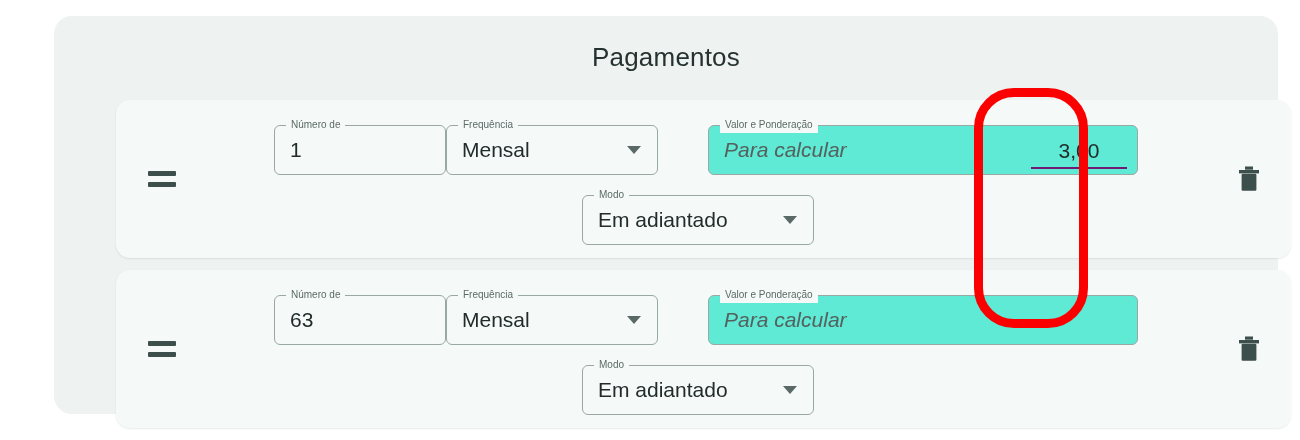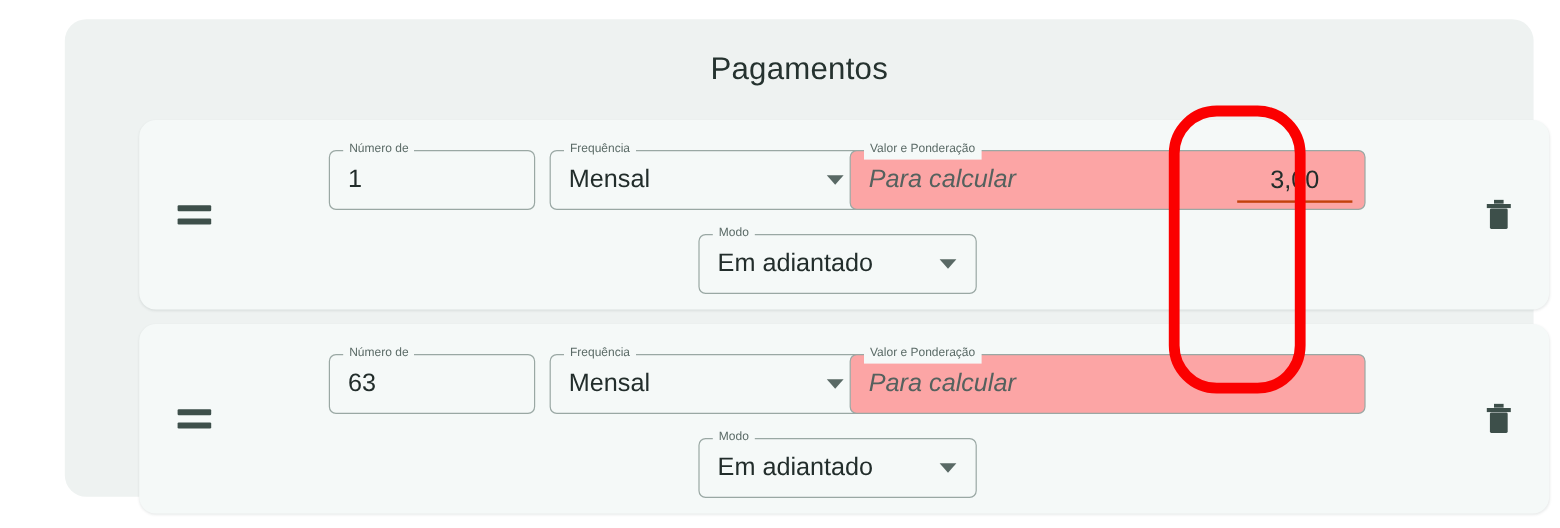--- a/index.html
+++ b/index.html
@@ -127,39 +127,39 @@
     top: 50%;
     transform: translateY(-50%);
     width: 0; height: 0;
     border-left: 7px solid transparent;
     border-right: 7px solid transparent;
     border-top: 8px solid #596965;
   }
 
   
   .f-num   { left: 158px; top: 25px;  width: 172px; }
-  .f-freq  { left: 342px; top: 25px;  width: 262px; text-decoration: underline; }
-  .f-val   { left: 592px; top: 25px;  width: 430px; background: #fca5a5; padding-left: 12px; }
+  .f-freq  { left: 330px; top: 25px;  width: 212px; text-decoration: underline; }
+  .f-val   { left: 592px; top: 25px;  width: 430px; background: #5eead4; padding-left: 12px; }
   .f-modo  { left: 466px; top: 95px;  width: 232px; }
 
   
   .f-val > .legend { background: #f5f9f8; color: #5b6b67; }
   .f-val > .value  { color: #55615e; font-style: italic; }
 
   
   .weight {
     position: absolute;
     right: 10px;
     top: 7px;
     width: 96px;
     height: 36px;
     display: flex;
     align-items: flex-end;
     justify-content: center;
-    border-bottom: 2px solid #c2410c;
+    border-bottom: 2px solid #701a75;
     padding-bottom: 4px;
   }
   .weight span {
     font-size: 21px;
     color: #222d2b;
   }
 
   
   .highlight-box {
     position: absolute;

